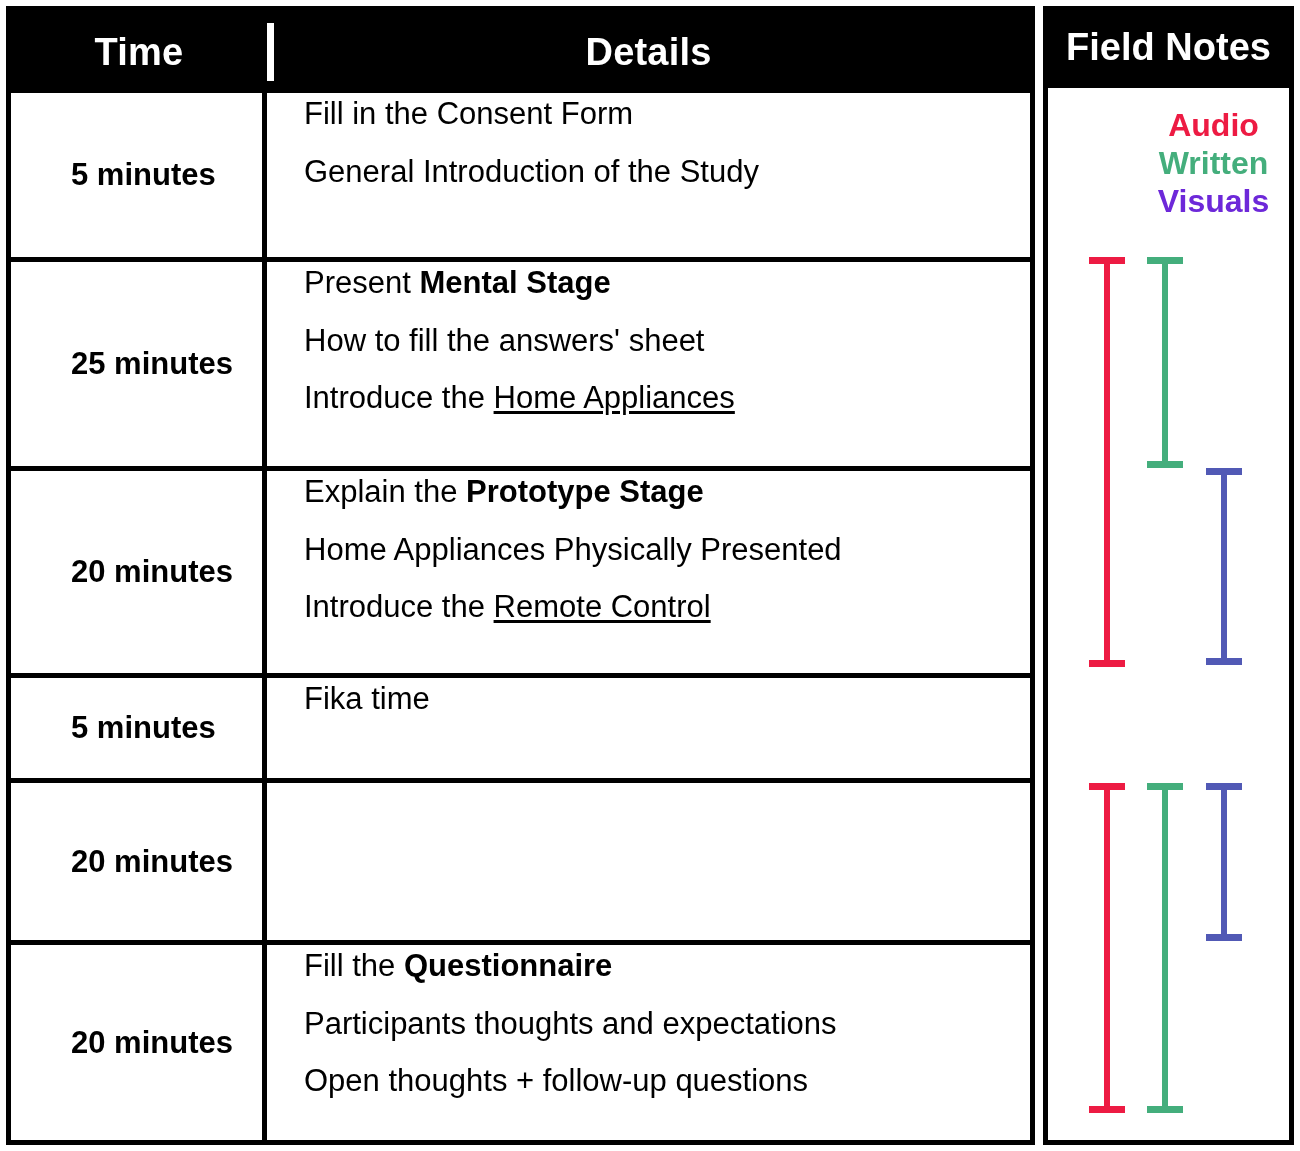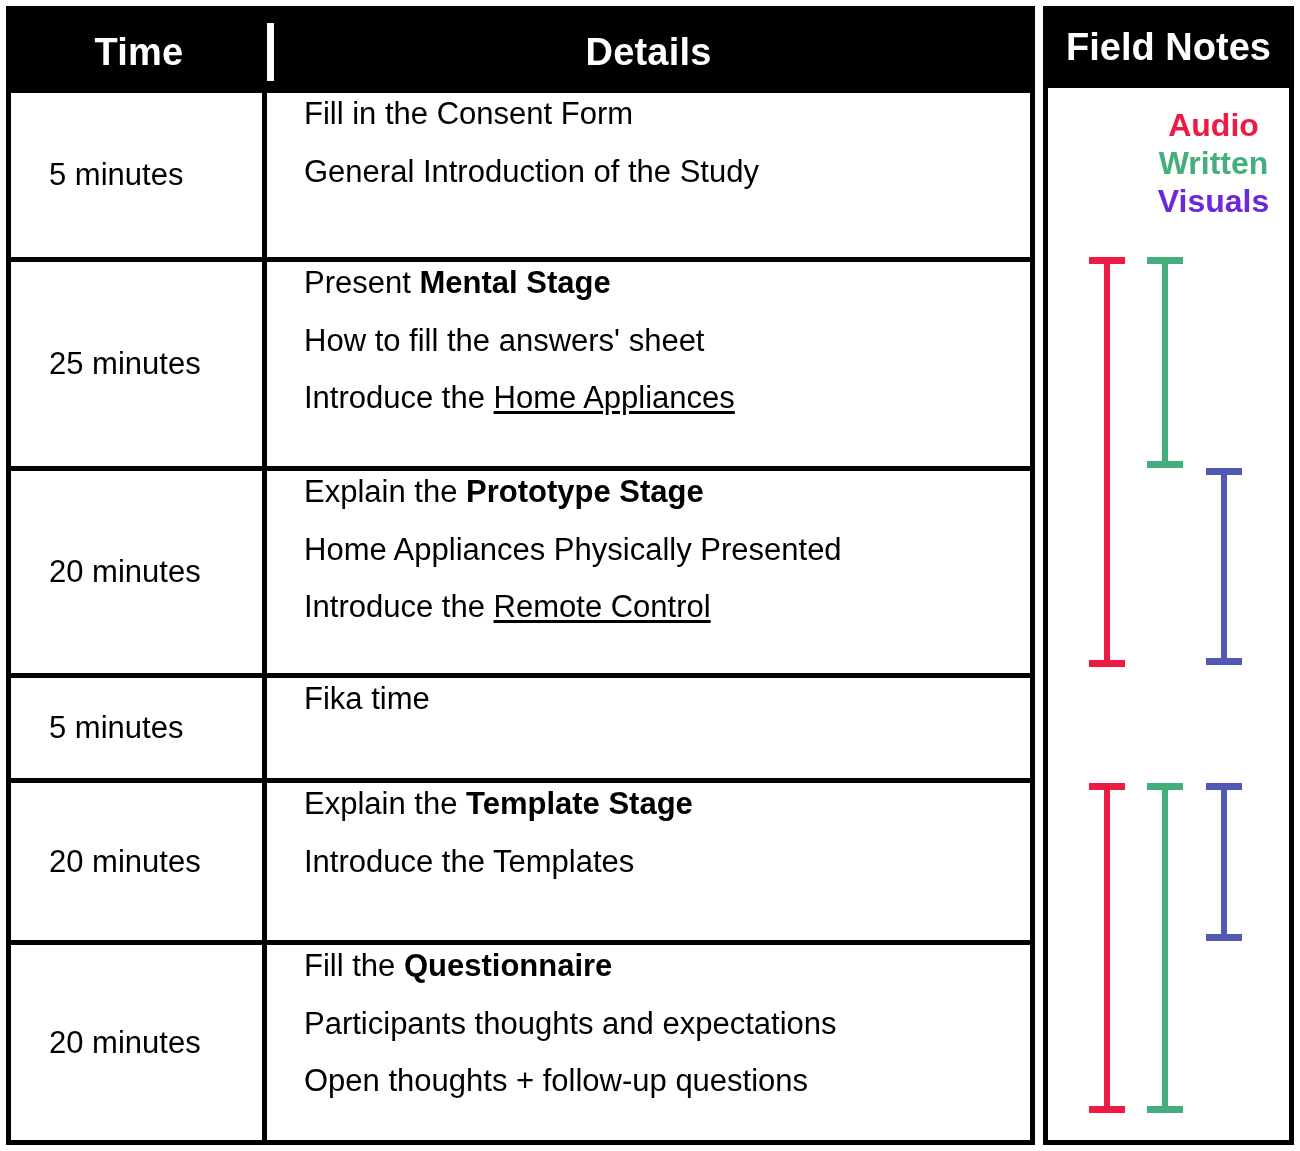--- a/index.html
+++ b/index.html
@@ -88,23 +88,23 @@
   .r5 { flex: 0 0 162px; }
   .r6 { flex: 1 1 auto; }
 
   .cell-time {
     width: 256px;
     flex: 0 0 256px;
     border-right: 5px solid #000000;
     box-sizing: border-box;
     display: flex;
     align-items: center;
-    padding-left: 38px;
+    padding-left: 60px;
     font-size: 31px;
-    font-weight: 400;
+    font-weight: 700;
     color: #000000;
   }
 
   .cell-details {
     flex: 1 1 auto;
     box-sizing: border-box;
     padding: 0 20px 0 37px;
     display: flex;
     flex-direction: column;
     justify-content: flex-start;
@@ -223,24 +223,20 @@
 
       <div class="row r4">
         <div class="cell-time">5 minutes</div>
         <div class="cell-details">
           <div class="line"><span>Fika time</span></div>
         </div>
       </div>
 
       <div class="row r5">
         <div class="cell-time">20 minutes</div>
-        <div class="cell-details">
-          <div class="line"><span>Explain the </span><b>Template Stage</b></div>
-          <div class="line"><span>Introduce the Templates</span></div>
-        </div>
       </div>
 
       <div class="row r6">
         <div class="cell-time">20 minutes</div>
         <div class="cell-details">
           <div class="line"><span>Fill the </span><b>Questionnaire</b></div>
           <div class="line"><span>Participants thoughts and expectations</span></div>
           <div class="line"><span>Open thoughts + follow-up questions</span></div>
         </div>
       </div>

